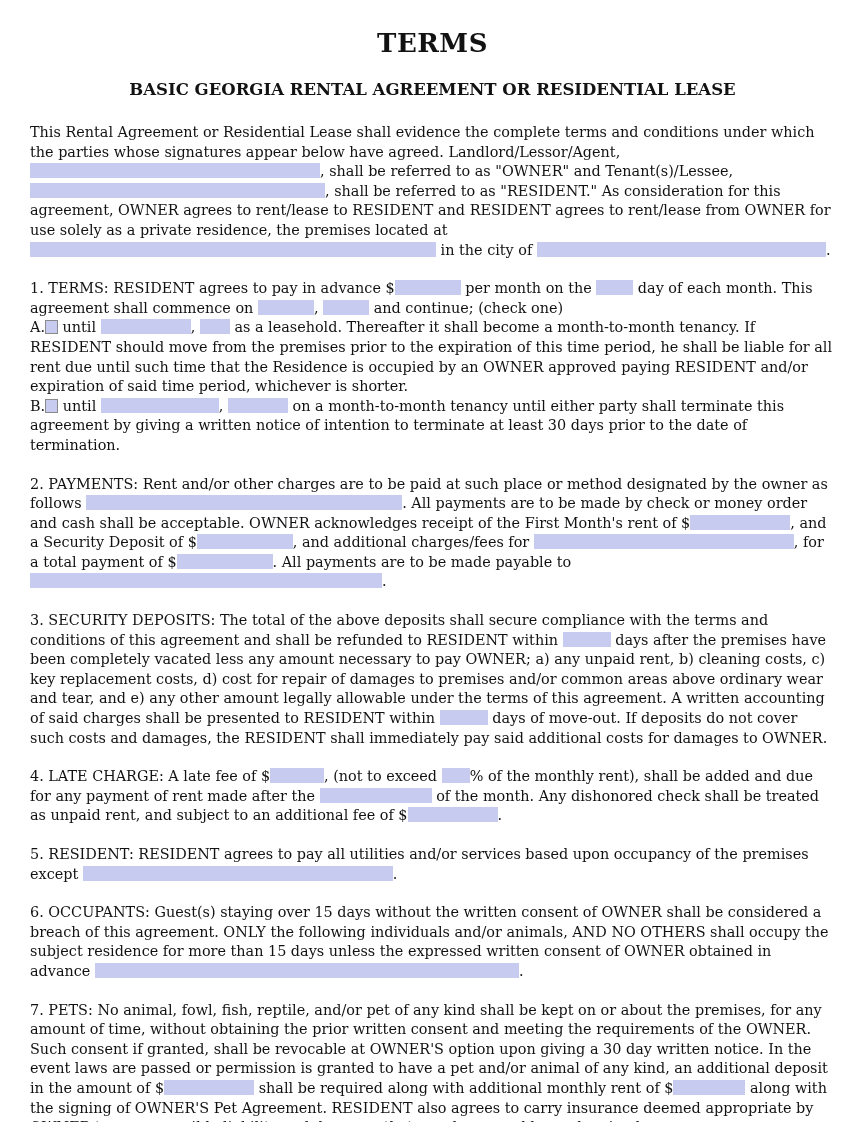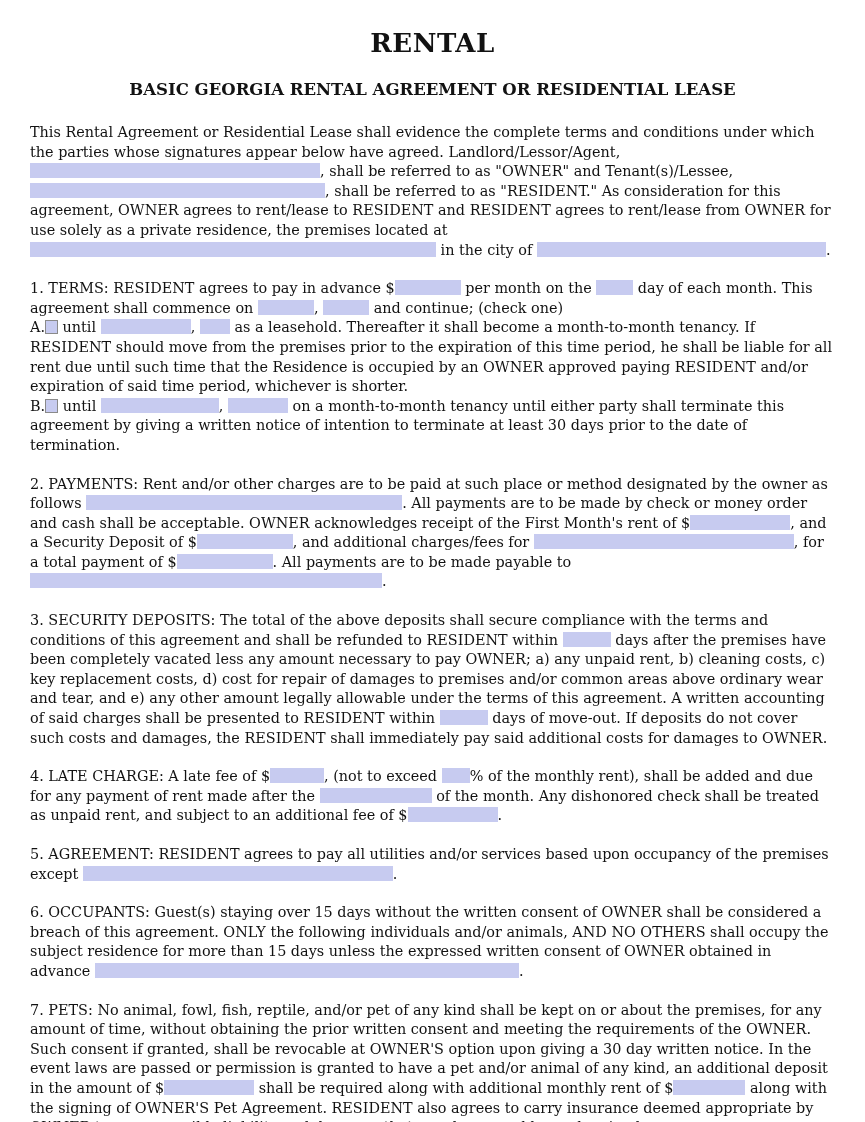--- a/index.html
+++ b/index.html
@@ -53,34 +53,34 @@
     border: 1px solid #8a8a8a;
     box-sizing: border-box;
     vertical-align: -2px;
   }
 </style>
 </head>
 <body>
 
 <div class="doc">
 
-  <h1 class="title">RENTAL</h1>
+  <h1 class="title">TERMS</h1>
   <h2 class="subtitle">BASIC GEORGIA RENTAL AGREEMENT OR RESIDENTIAL LEASE</h2>
 
   <p class="para"><span>This Rental Agreement or Residential Lease shall evidence the complete terms and conditions under which the parties whose signatures appear below have agreed. Landlord/Lessor/Agent, </span><span class="field" style="width:290px"></span><span>, shall be referred to as "OWNER" and Tenant(s)/Lessee, </span><span class="field" style="width:295px"></span><span>, shall be referred to as "RESIDENT." As consideration for this agreement, OWNER agrees to rent/lease to RESIDENT and RESIDENT agrees to rent/lease from OWNER for use solely as a private residence, the premises located at </span><span class="field" style="width:406px"></span><span> in the city of </span><span class="field" style="width:289px"></span><span>.</span></p>
 
   <p class="para"><span>1. </span><b class="head">TERMS:</b><span> RESIDENT agrees to pay in advance $</span><span class="field" style="width:66px"></span><span> per month on the </span><span class="field" style="width:37px"></span><span> day of each month. This agreement shall commence on </span><span class="field" style="width:56px"></span><span>, </span><span class="field" style="width:46px"></span><span> and continue; (check one)</span><br>
   <span>A.</span><span class="field check"></span><span> until </span><span class="field" style="width:90px"></span><span>, </span><span class="field" style="width:30px"></span><span> as a leasehold. Thereafter it shall become a month-to-month tenancy. If RESIDENT should move from the premises prior to the expiration of this time period, he shall be liable for all rent due until such time that the Residence is occupied by an OWNER approved paying RESIDENT and/or expiration of said time period, whichever is shorter.</span><br>
   <span>B.</span><span class="field check"></span><span> until </span><span class="field" style="width:118px"></span><span>, </span><span class="field" style="width:60px"></span><span> on a month-to-month tenancy until either party shall terminate this agreement by giving a written notice of intention to terminate at least 30 days prior to the date of termination.</span></p>
 
   <p class="para"><span>2. </span><b class="head">PAYMENTS:</b><span> Rent and/or other charges are to be paid at such place or method designated by the owner as follows </span><span class="field" style="width:316px"></span><span>. All payments are to be made by check or money order and cash shall be acceptable. OWNER acknowledges receipt of the First Month's rent of $</span><span class="field" style="width:100px"></span><span>, and a Security Deposit of $</span><span class="field" style="width:96px"></span><span>, and additional charges/fees for </span><span class="field" style="width:260px"></span><span>, for a total payment of $</span><span class="field" style="width:96px"></span><span>. All payments are to be made payable to </span><span class="field" style="width:352px"></span><span>.</span></p>
 
   <p class="para"><span>3. </span><b class="head">SECURITY DEPOSITS:</b><span> The total of the above deposits shall secure compliance with the terms and conditions of this agreement and shall be refunded to RESIDENT within </span><span class="field" style="width:48px"></span><span> days after the premises have been completely vacated less any amount necessary to pay OWNER; a) any unpaid rent, b) cleaning costs, c) key replacement costs, d) cost for repair of damages to premises and/or common areas above ordinary wear and tear, and e) any other amount legally allowable under the terms of this agreement. A written accounting of said charges shall be presented to RESIDENT within </span><span class="field" style="width:48px"></span><span> days of move-out. If deposits do not cover such costs and damages, the RESIDENT shall immediately pay said additional costs for damages to OWNER.</span></p>
 
   <p class="para"><span>4. </span><b class="head">LATE CHARGE:</b><span> A late fee of $</span><span class="field" style="width:54px"></span><span>, (not to exceed </span><span class="field" style="width:28px"></span><span>% of the monthly rent), shall be added and due for any payment of rent made after the </span><span class="field" style="width:112px"></span><span> of the month. Any dishonored check shall be treated as unpaid rent, and subject to an additional fee of $</span><span class="field" style="width:90px"></span><span>.</span></p>
 
-  <p class="para"><span>5. </span><b class="head">AGREEMENT:</b><span> RESIDENT agrees to pay all utilities and/or services based upon occupancy of the premises except </span><span class="field" style="width:310px"></span><span>.</span></p>
+  <p class="para"><span>5. </span><b class="head">RESIDENT:</b><span> RESIDENT agrees to pay all utilities and/or services based upon occupancy of the premises except </span><span class="field" style="width:310px"></span><span>.</span></p>
 
   <p class="para"><span>6. </span><b class="head">OCCUPANTS:</b><span> Guest(s) staying over 15 days without the written consent of OWNER shall be considered a breach of this agreement. ONLY the following individuals and/or animals, AND NO OTHERS shall occupy the subject residence for more than 15 days unless the expressed written consent of OWNER obtained in advance </span><span class="field" style="width:424px"></span><span>.</span></p>
 
   <p class="para tight"><span>7. </span><b class="head">PETS:</b><span> No animal, fowl, fish, reptile, and/or pet of any kind shall be kept on or about the premises, for any amount of time, without obtaining the prior written consent and meeting the requirements of the OWNER. Such consent if granted, shall be revocable at OWNER'S option upon giving a 30 day written notice. In the event laws are passed or permission is granted to have a pet and/or animal of any kind, an additional deposit in the amount of $</span><span class="field" style="width:90px"></span><span> shall be required along with additional monthly rent of $</span><span class="field" style="width:72px"></span><span> along with the signing of OWNER'S Pet Agreement. RESIDENT also agrees to carry insurance deemed appropriate by OWNER to cover possible liability and damages that may be caused by such animals.</span></p>
 
 </div>
 
 </body></html>

